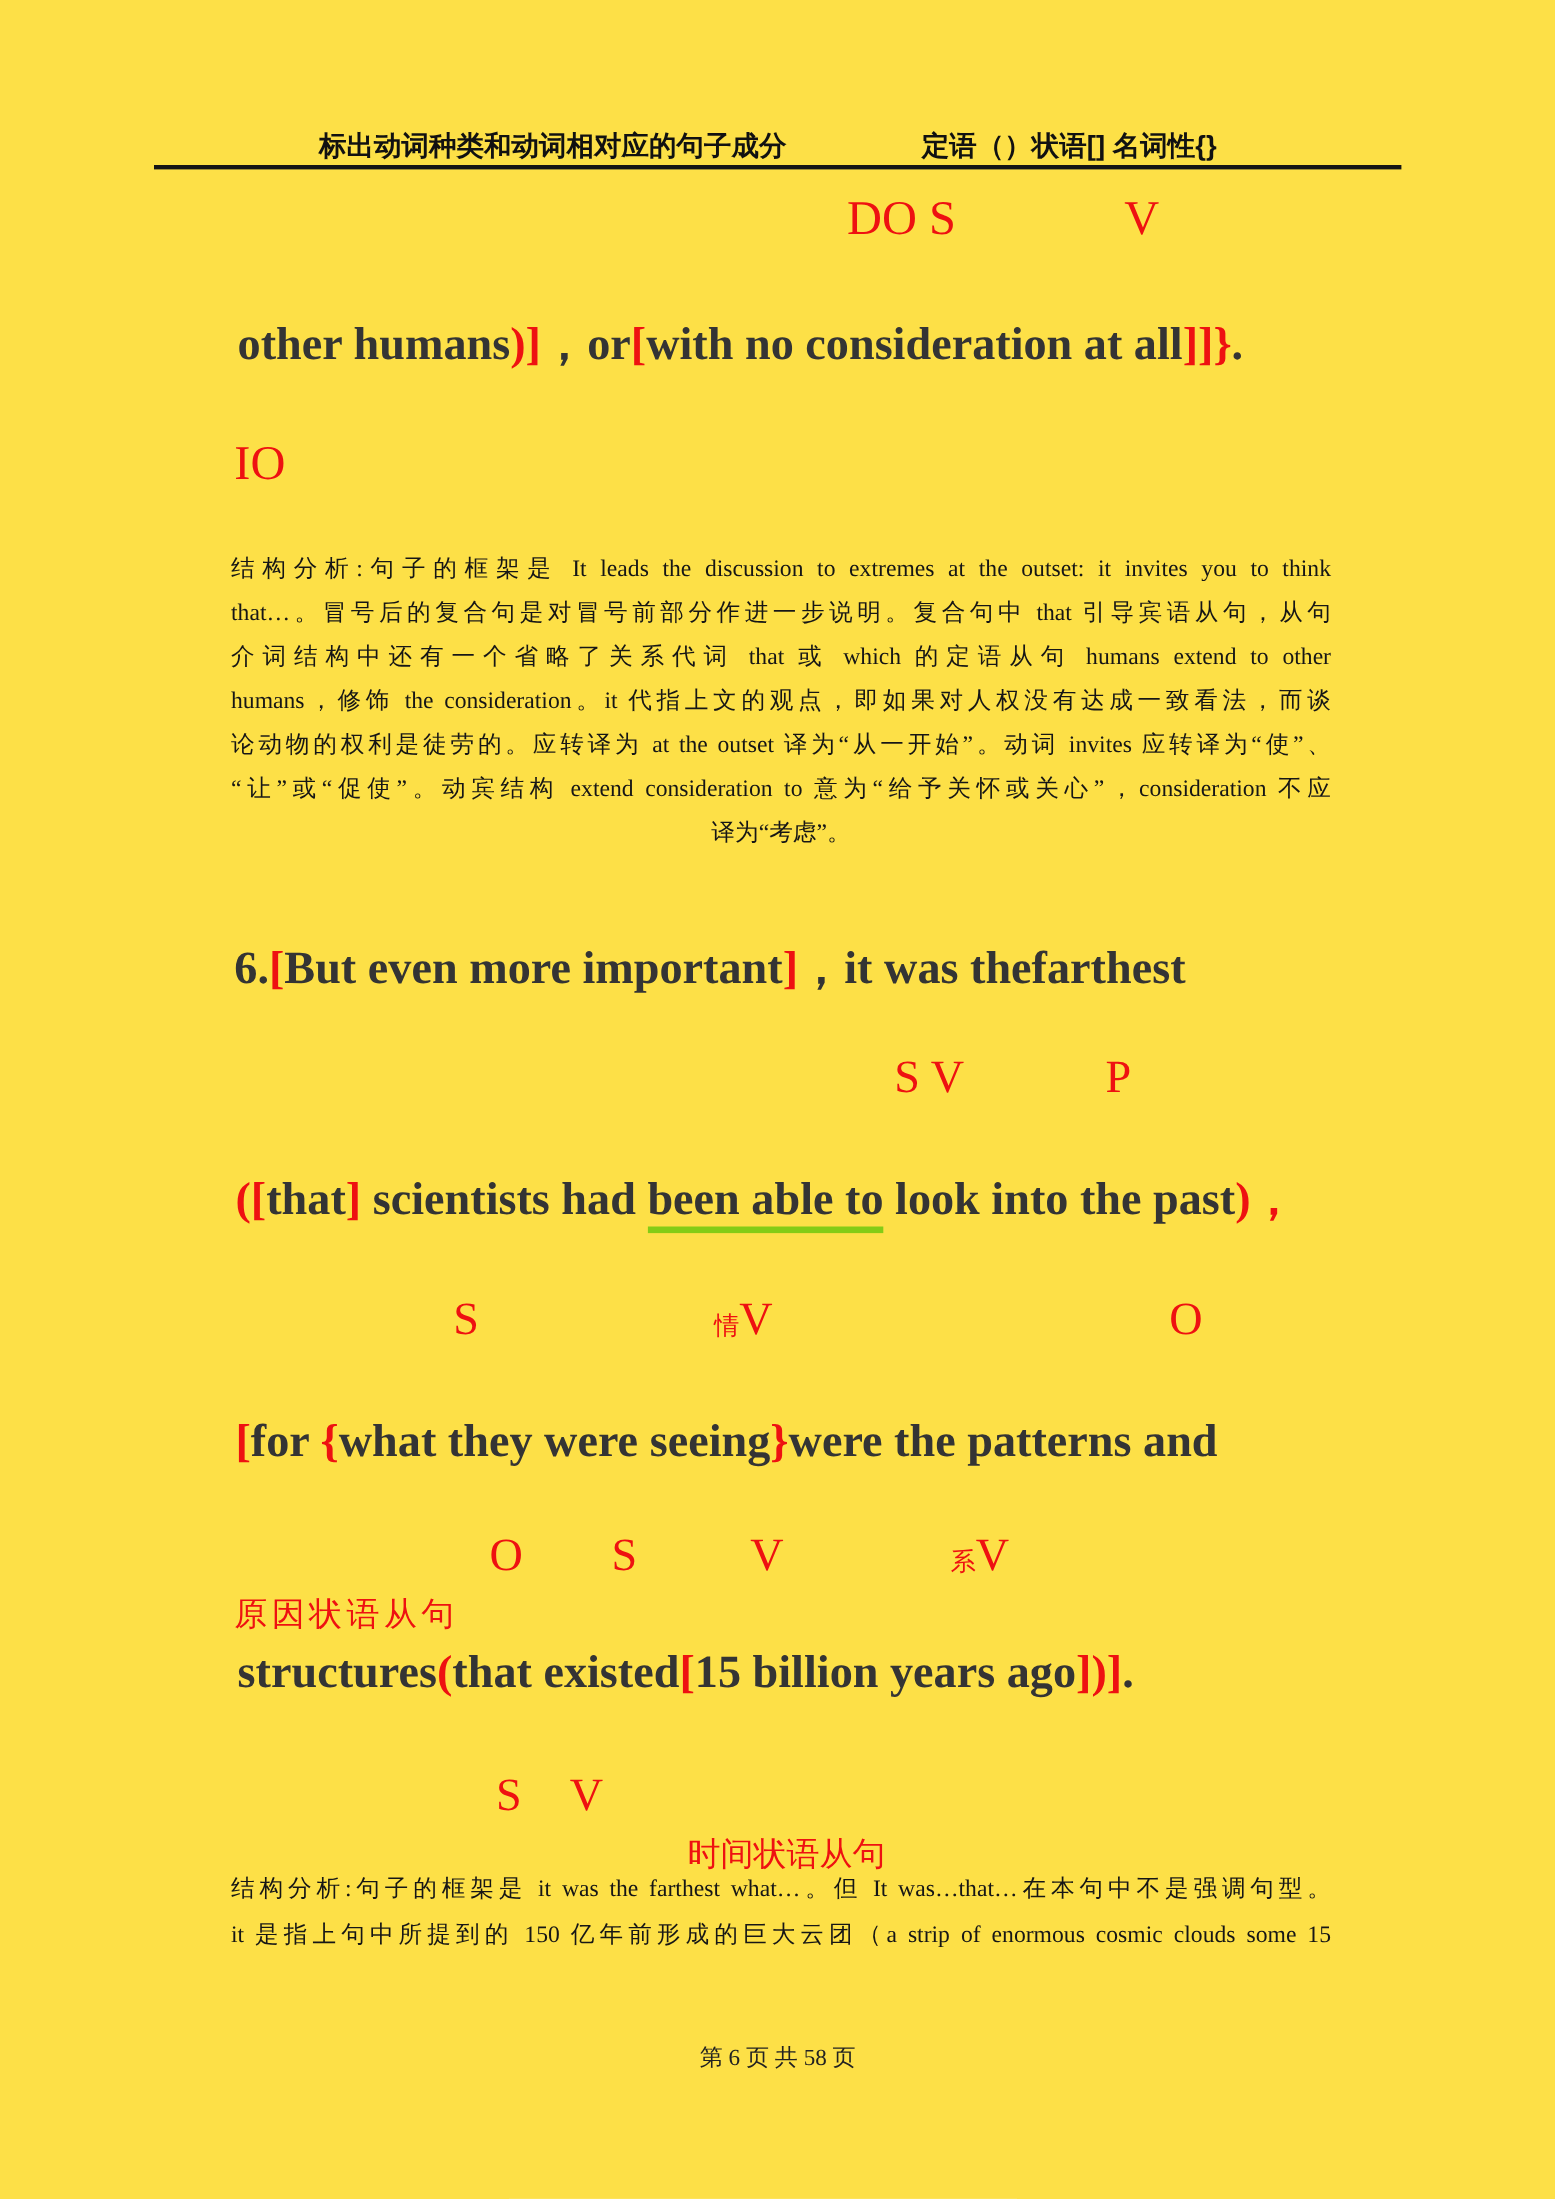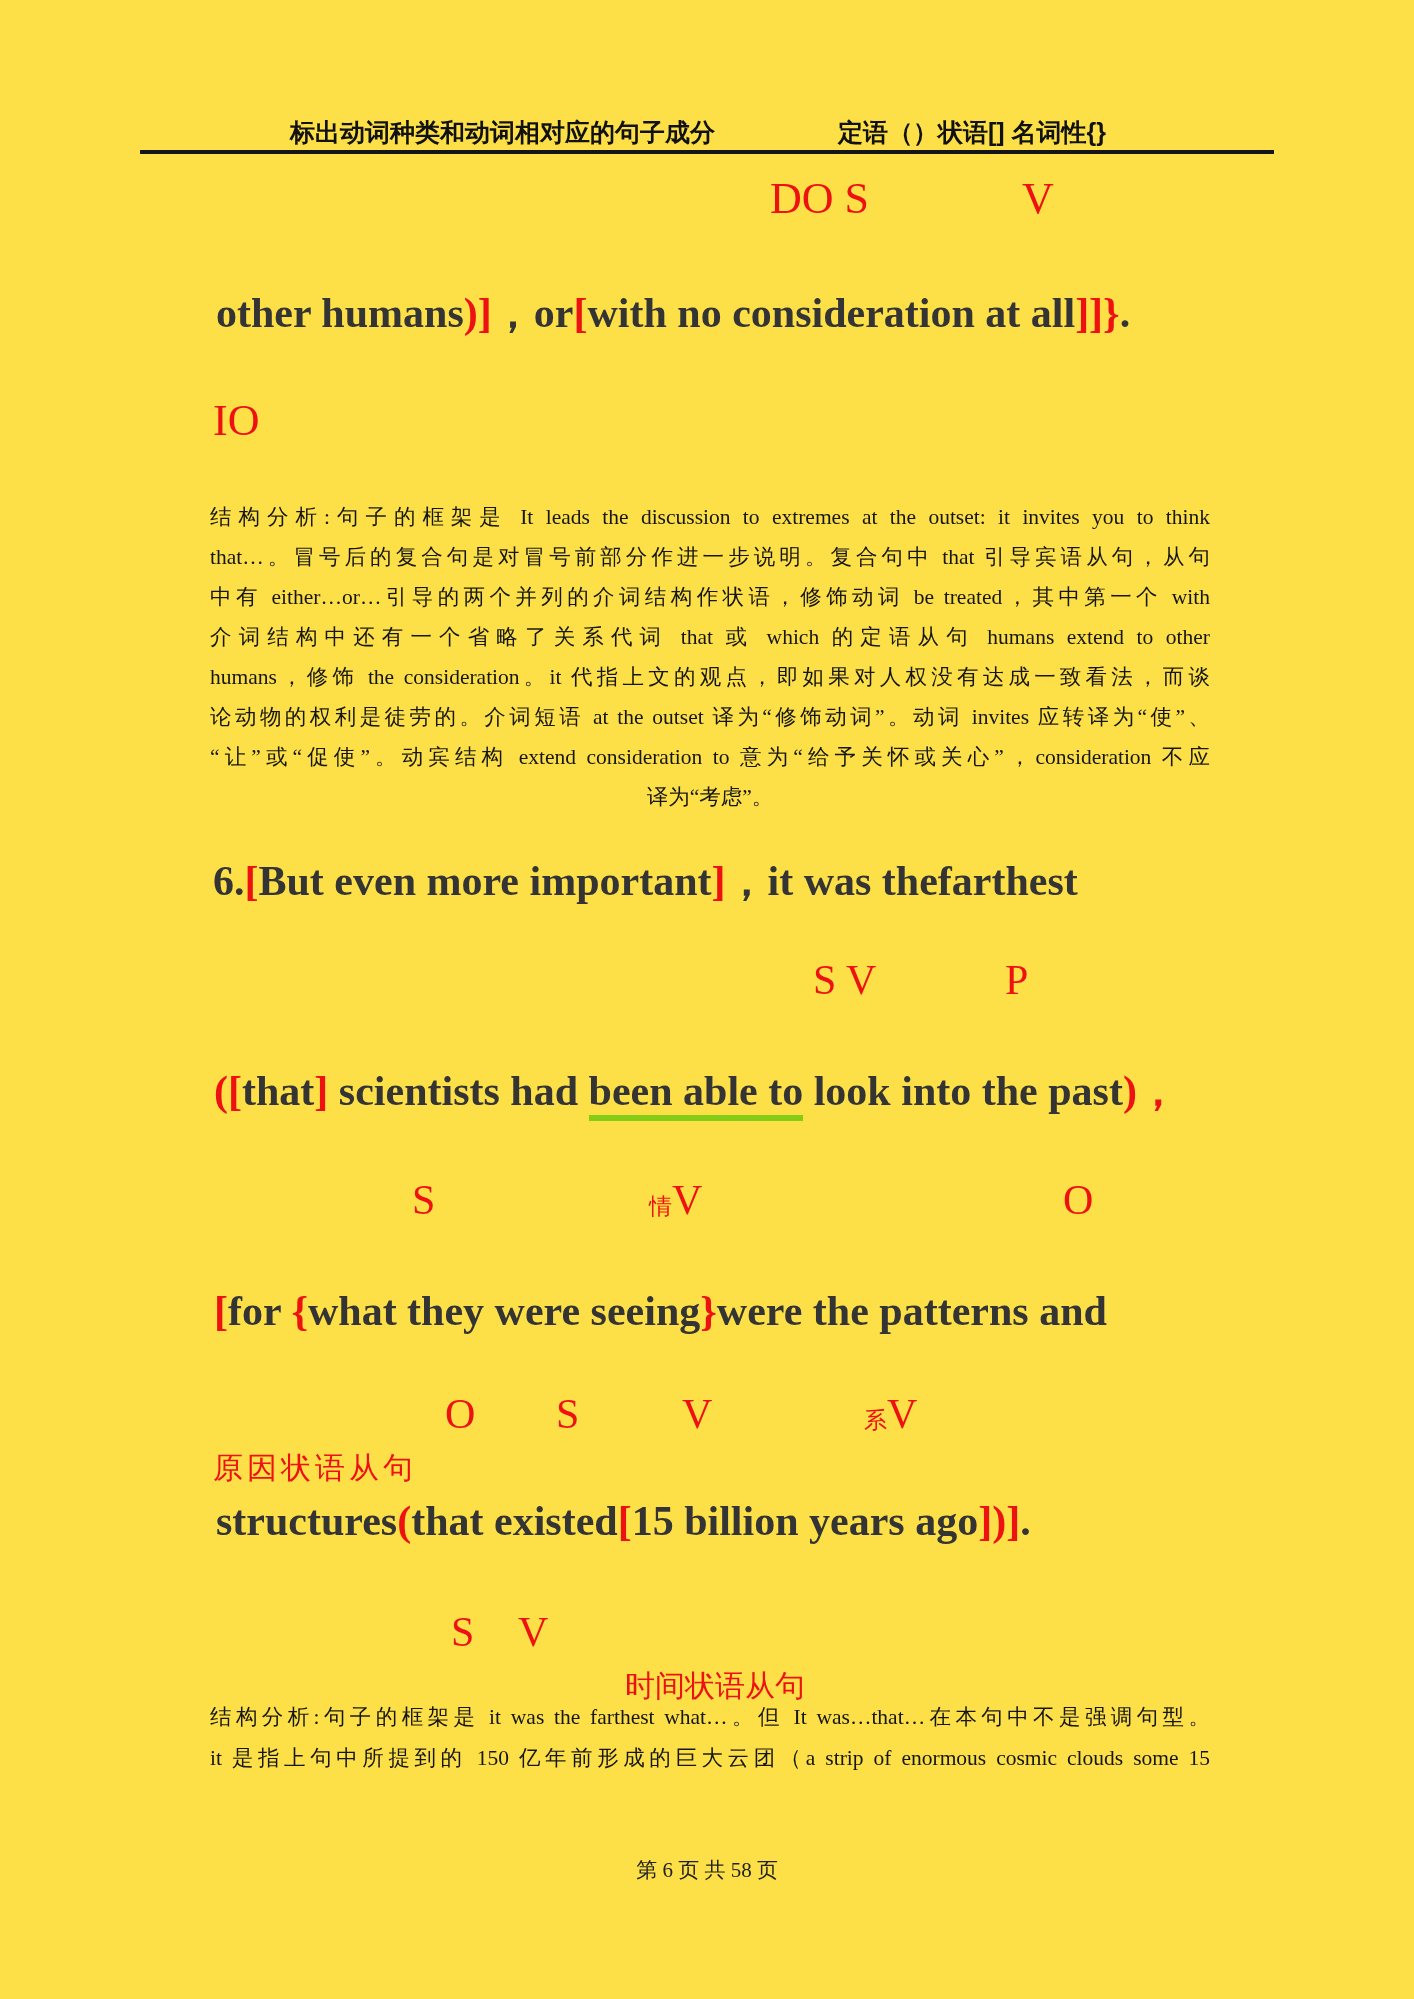--- a/index.html
+++ b/index.html
@@ -43,24 +43,23 @@
   <div class="abs anl-big" style="left:770px;top:174px;">DO S</div>
   <div class="abs anl-big" style="left:1022px;top:174px;">V</div>
 
   <div class="abs bigline" style="left:216px;top:288px;"><span>other humans</span><span class="r">)]</span><span>，</span><span>or</span><span class="r">[</span><span>with no consideration at all</span><span class="r">]]}</span><span>.</span></div>
 
   <div class="abs anl-big" style="left:213px;top:396px;">IO</div>
 
   <div class="para" style="left:210px;top:497px;">
     <div class="ln just">结构分析:句子的框架是 It leads the discussion to extremes at the outset: it invites you to think</div>
     <div class="ln just">that…。冒号后的复合句是对冒号前部分作进一步说明。复合句中 that 引导宾语从句，从句</div>
-    <div class="ln just">中有 either…or…引导的两个并列的介词结构作状语，修饰动词 be treated，其中第一个 with</div>
     <div class="ln just">介词结构中还有一个省略了关系代词 that 或 which 的定语从句 humans extend to other</div>
     <div class="ln just">humans，修饰 the consideration。it 代指上文的观点，即如果对人权没有达成一致看法，而谈</div>
-    <div class="ln just">论动物的权利是徒劳的。介词短语 at the outset 译为“修饰动词”。动词 invites 应转译为“使”、</div>
+    <div class="ln just">论动物的权利是徒劳的。应转译为 at the outset 译为“从一开始”。动词 invites 应转译为“使”、</div>
     <div class="ln just">“让”或“促使”。动宾结构 extend consideration to 意为“给予关怀或关心”，consideration 不应</div>
     <div class="ln" style="text-align:center;">译为“考虑”。</div>
   </div>
 
   <div class="abs bigline" style="left:213px;top:856px;"><span>6.</span><span class="r">[</span><span>But even more important</span><span class="r">]</span><span>，</span><span>it was thefarthest</span></div>
 
   <div class="abs anl" style="left:813px;top:956px;">S V</div>
   <div class="abs anl" style="left:1005px;top:956px;">P</div>
 
   <div class="abs bigline" style="left:214px;top:1066px;"><span class="r">(</span><span class="r">[</span><span>that</span><span class="r">]</span><span> scientists had </span><span class="u">been able to</span><span> look into the past</span><span class="r">)</span><span class="r">，</span></div>

